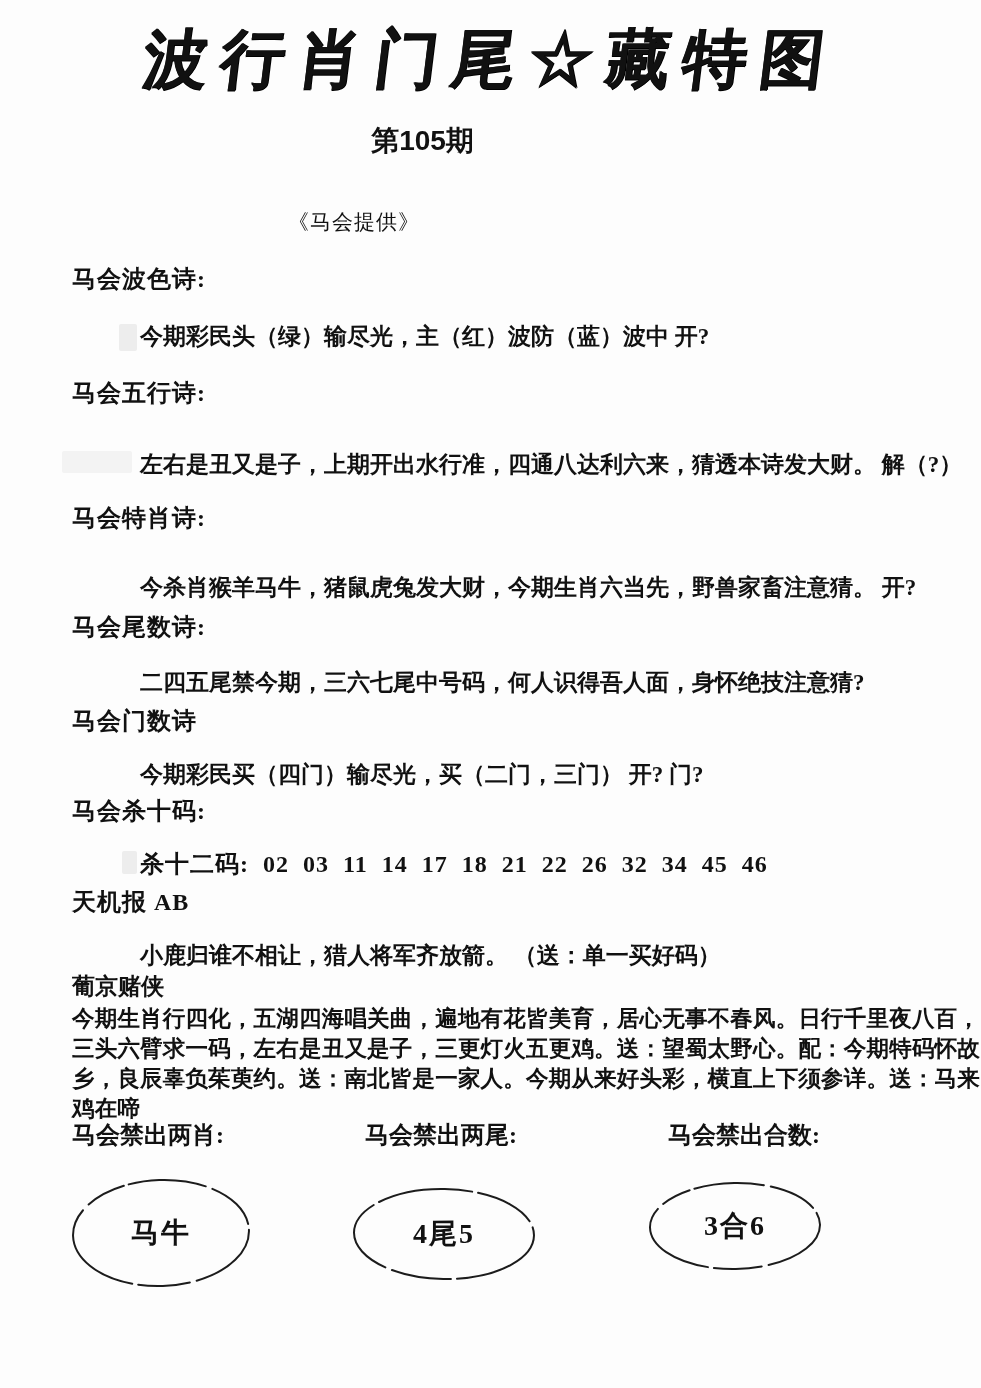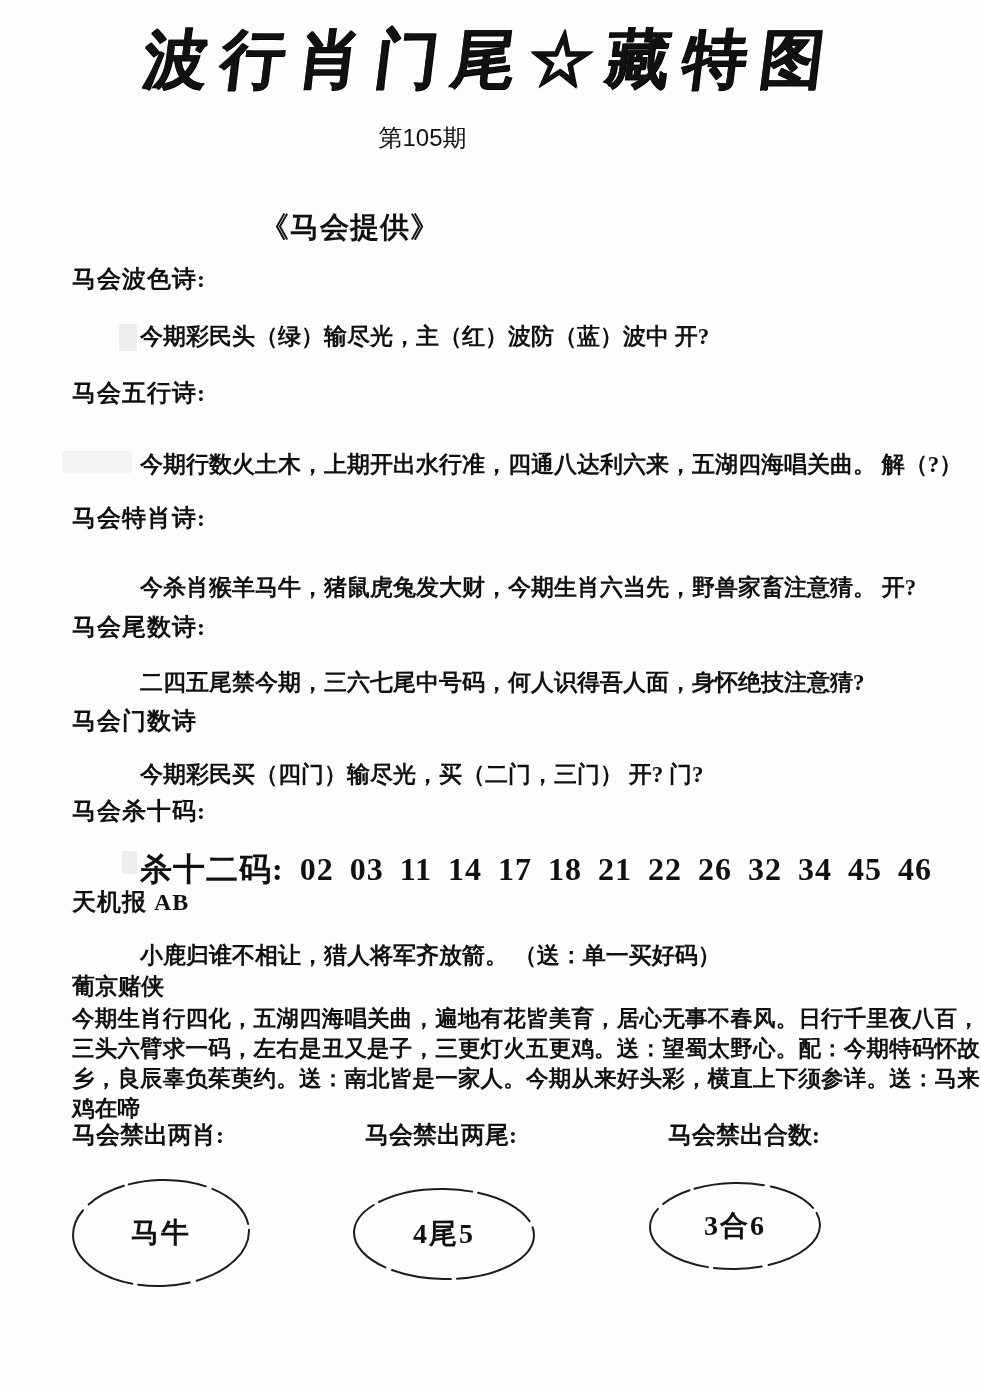--- a/index.html
+++ b/index.html
@@ -22,42 +22,42 @@
     font-size:64px;font-weight:900;
     letter-spacing:13px;
     transform:skewX(-7deg);
     text-shadow:1px 0 0 #000, 0 1px 0 #000;
     white-space:nowrap;
   }
   .issue{
     position:absolute;top:122px;left:0;width:845px;
     text-align:center;
     font-family:"Liberation Sans","DejaVu Sans",sans-serif;
-    font-size:24px;font-weight:normal;
+    font-size:28px;font-weight:bold;
   }
   .source{
-    position:absolute;top:208px;left:260px;
-    font-size:29px;font-weight:bold;
+    position:absolute;top:208px;left:288px;
+    font-size:21px;font-weight:normal;
     letter-spacing:1px;
   }
   .sec-label{
     position:absolute;left:72px;
     font-size:24px;font-weight:bold;
     letter-spacing:1px;
     white-space:nowrap;
   }
   .poem{
     position:absolute;left:140px;
     font-size:23px;font-weight:bold;
     white-space:nowrap;
     letter-spacing:0px;
     text-align:right;
   }
   .poem.kill{
-    font-size:32px;
+    font-size:24px;
     word-spacing:7px;
     letter-spacing:1px;
   }
   .pj-heading{
     position:absolute;left:72px;top:971px;
     font-size:23px;font-weight:bold;
   }
   .pj-line{
     position:absolute;left:72px;
     font-size:22.5px;font-weight:bold;
@@ -94,21 +94,21 @@
   <div class="source">《马会提供》</div>
 
   <div class="smudge s1"></div>
   <div class="smudge s2"></div>
   <div class="smudge s3"></div>
 
   <div class="sec-label" style="top:263px">马会波色诗:</div>
   <div class="poem" style="top:321px">今期彩民头（绿）输尽光，主（红）波防（蓝）波中 开?</div>
 
   <div class="sec-label" style="top:377px">马会五行诗:</div>
-  <div class="poem" style="top:449px">今期行数火土木，上期开出水行准，四通八达利六来，五湖四海唱关曲。 解（?）</div>
+  <div class="poem" style="top:449px">左右是丑又是子，上期开出水行准，四通八达利六来，猜透本诗发大财。 解（?）</div>
 
   <div class="sec-label" style="top:502px">马会特肖诗:</div>
   <div class="poem" style="top:572px">今杀肖猴羊马牛，猪鼠虎兔发大财，今期生肖六当先，野兽家畜注意猜。 开?</div>
 
   <div class="sec-label" style="top:611px">马会尾数诗:</div>
   <div class="poem" style="top:667px">二四五尾禁今期，三六七尾中号码，何人识得吾人面，身怀绝技注意猜?</div>
 
   <div class="sec-label" style="top:705px">马会门数诗</div>
   <div class="poem" style="top:759px">今期彩民买（四门）输尽光，买（二门，三门） 开? 门?</div>
 

